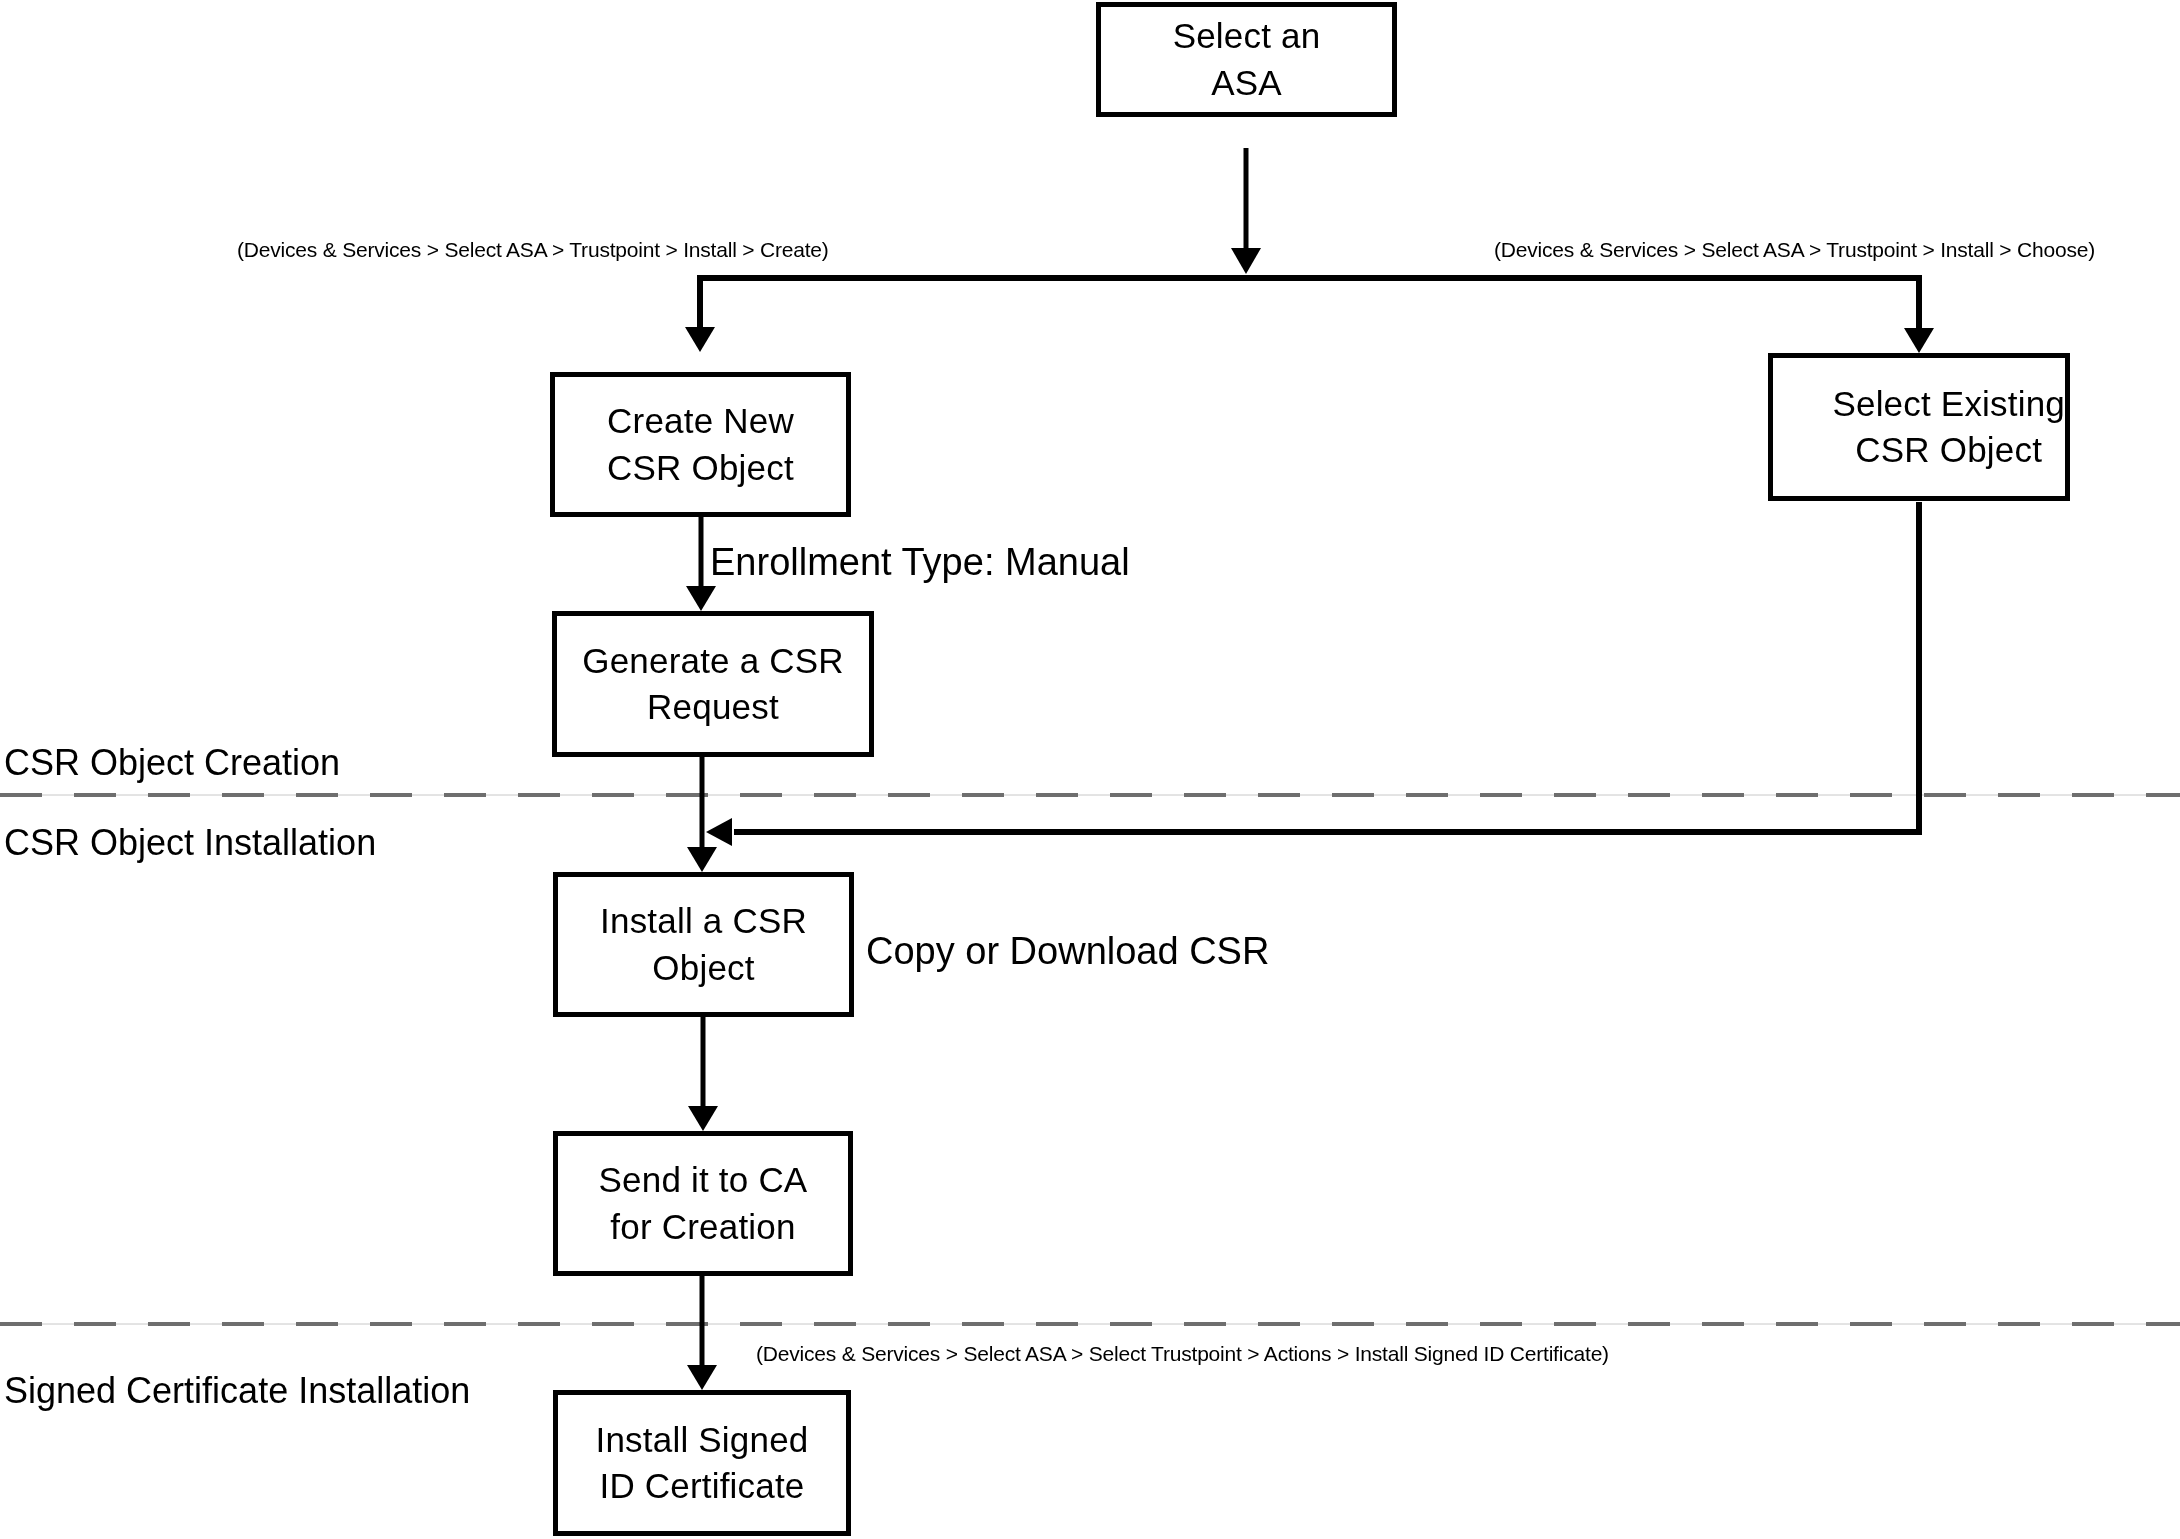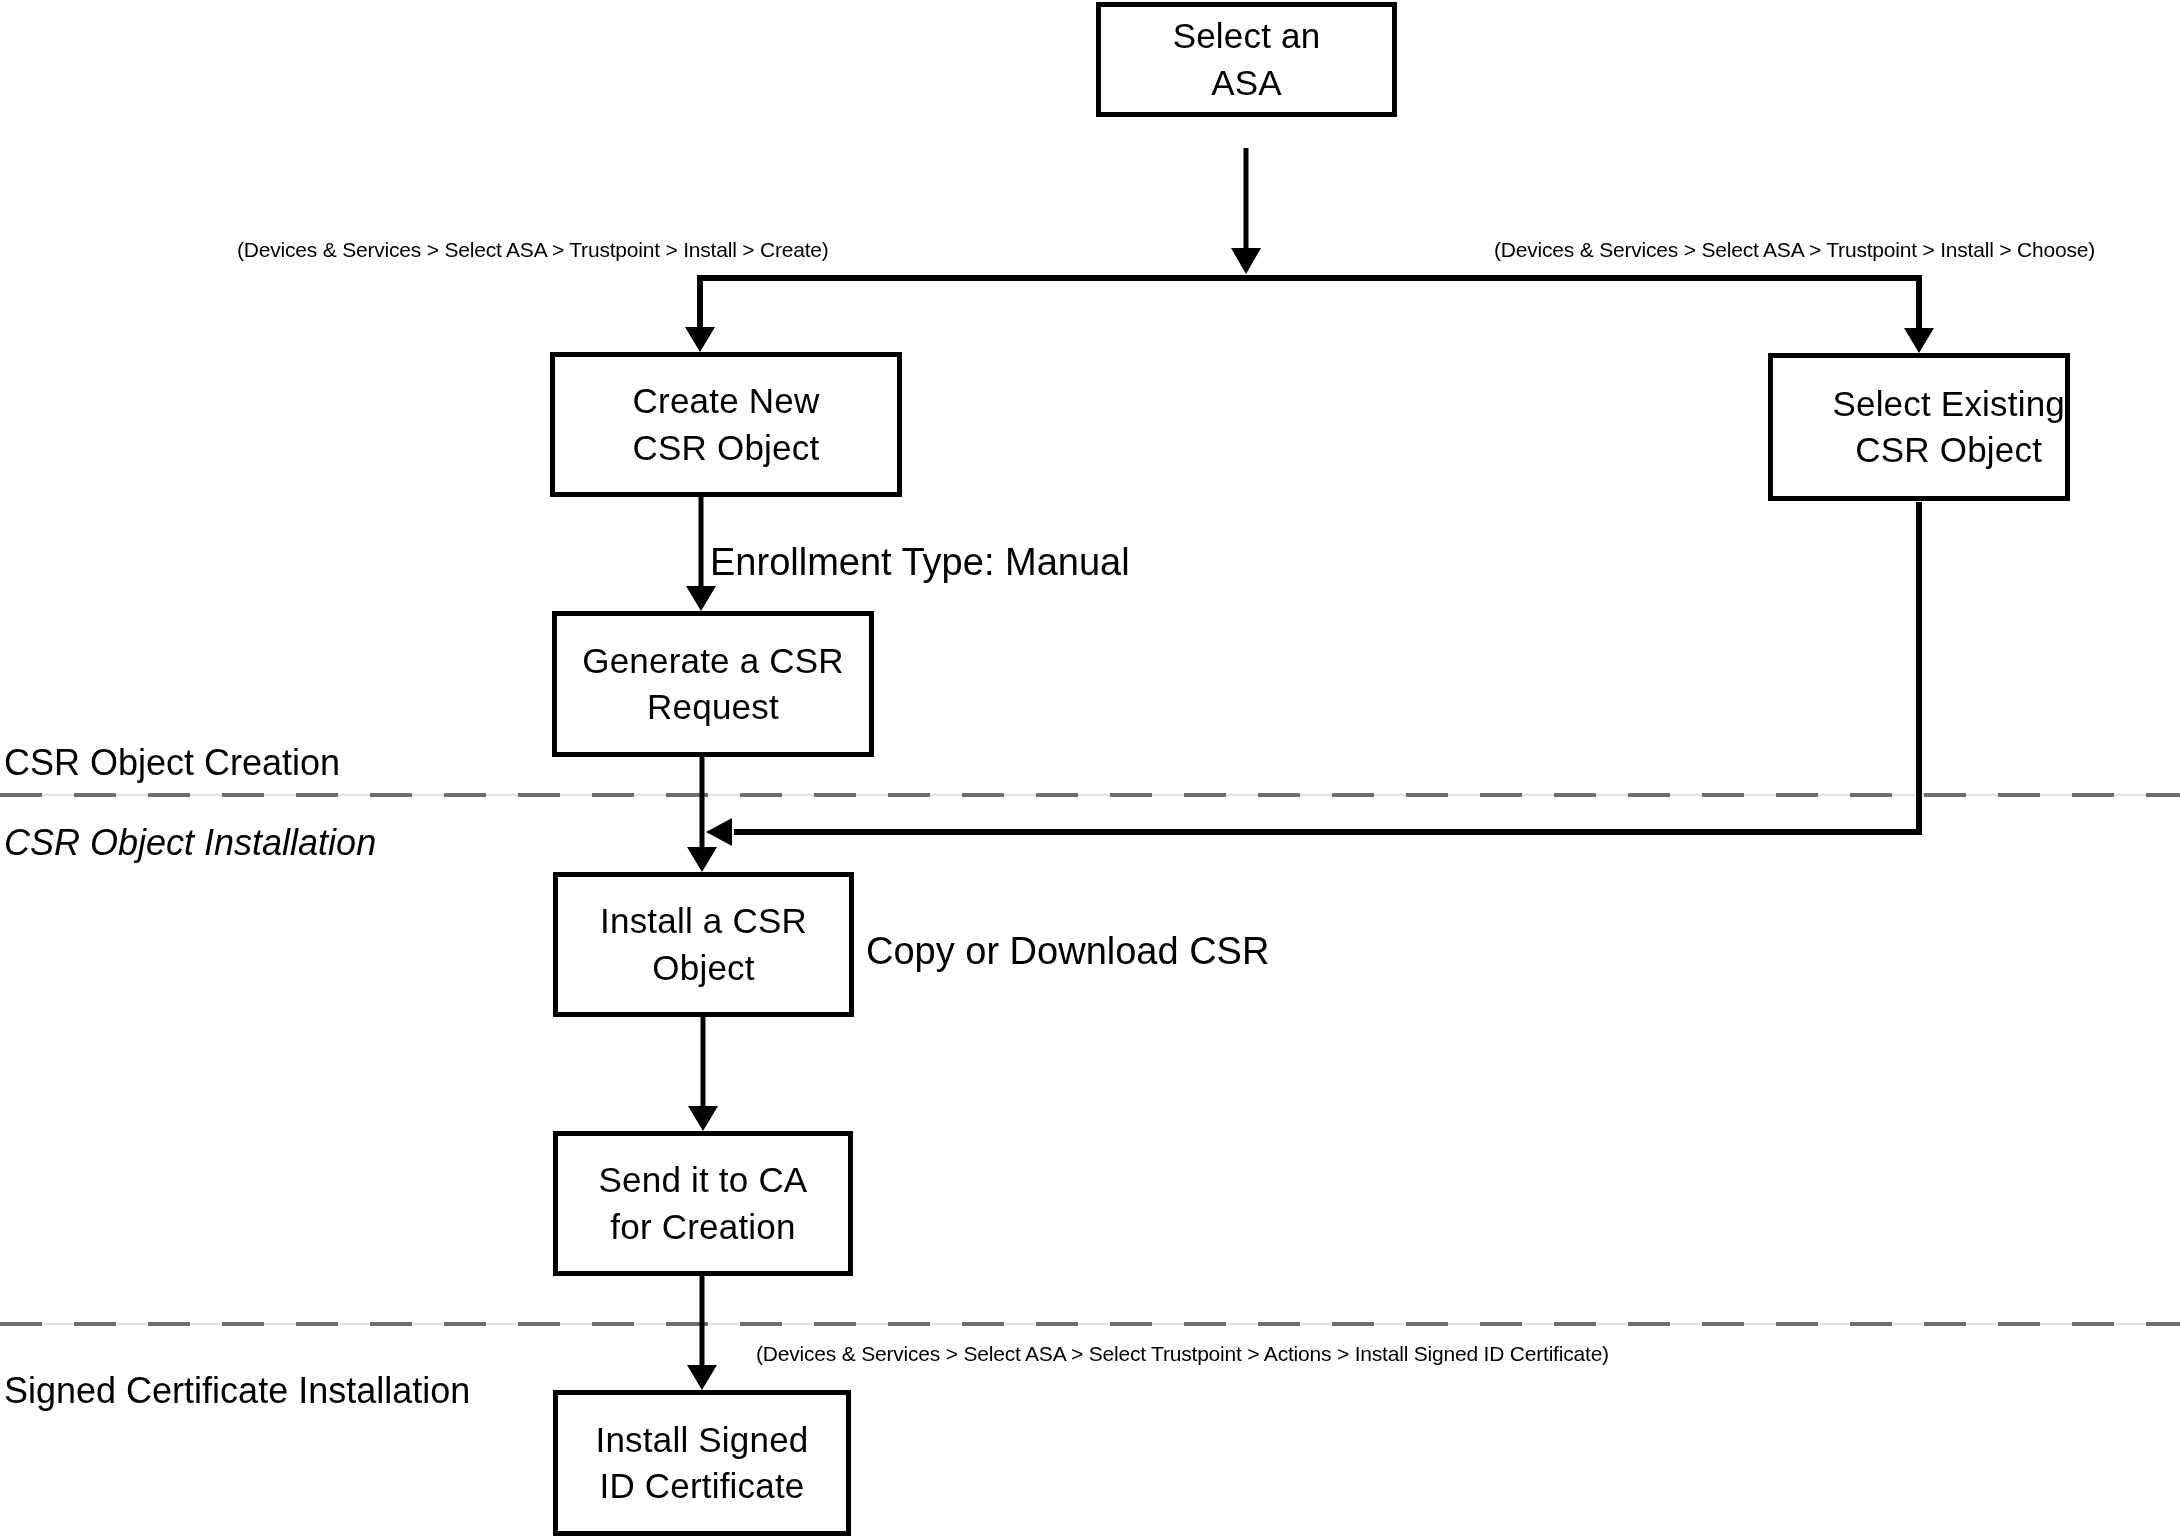--- a/index.html
+++ b/index.html
@@ -105,21 +105,21 @@
       <path d="M702,1276 V1368" stroke="#000" stroke-width="5" fill="none"></path>
       <polygon points="702,1390 687,1365 717,1365" fill="#000"></polygon>
     </g>
   </svg>
 
   <div class="node" style="left:1096px; top:2px; width:301px; height:115px;">
     <span>Select an
 ASA</span>
   </div>
 
-  <div class="node" style="left:550px; top:352px; width:352px; height:145px;">
+  <div class="node" style="left:550px; top:372px; width:301px; height:145px;">
     <span>Create New
 CSR Object</span>
   </div>
 
   <div class="node" style="left:1768px; top:353px; width:302px; height:148px;justify-content:flex-end;">
     <span>Select Existing
 CSR Object</span>
   </div>
 
   <div class="node" style="left:552px; top:611px; width:322px; height:146px;">
@@ -147,17 +147,17 @@
   <div class="breadcrumb" style="left:1494px; top:238px;">(Devices &amp; Services &gt; Select ASA &gt; Trustpoint &gt; Install &gt; Choose)</div>
 
   <div class="breadcrumb" style="left:756px; top:1342px;">(Devices &amp; Services &gt; Select ASA &gt; Select Trustpoint &gt; Actions &gt; Install Signed ID Certificate)</div>
 
   <div class="edge-label" style="left:710px; top:541px;">Enrollment Type: Manual</div>
 
   <div class="edge-label" style="left:866px; top:930px;">Copy or Download CSR</div>
 
   <div class="section-label" style="left:4px; top:742px;">CSR Object Creation</div>
 
-  <div class="section-label" style="left:4px; top:822px;font-style:italic;">CSR Object Installation</div>
+  <div class="section-label" style="left:4px; top:822px;">CSR Object Installation</div>
 
   <div class="section-label" style="left:4px; top:1370px;">Signed Certificate Installation</div>
 
 </div>
 
 </body></html>

